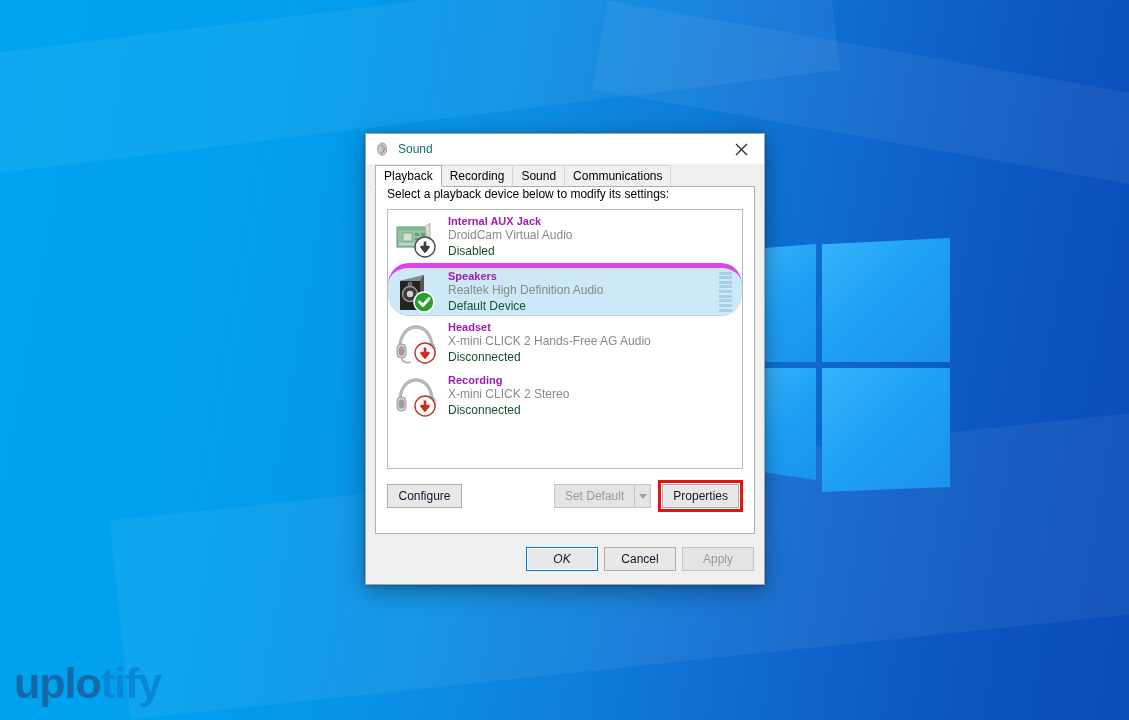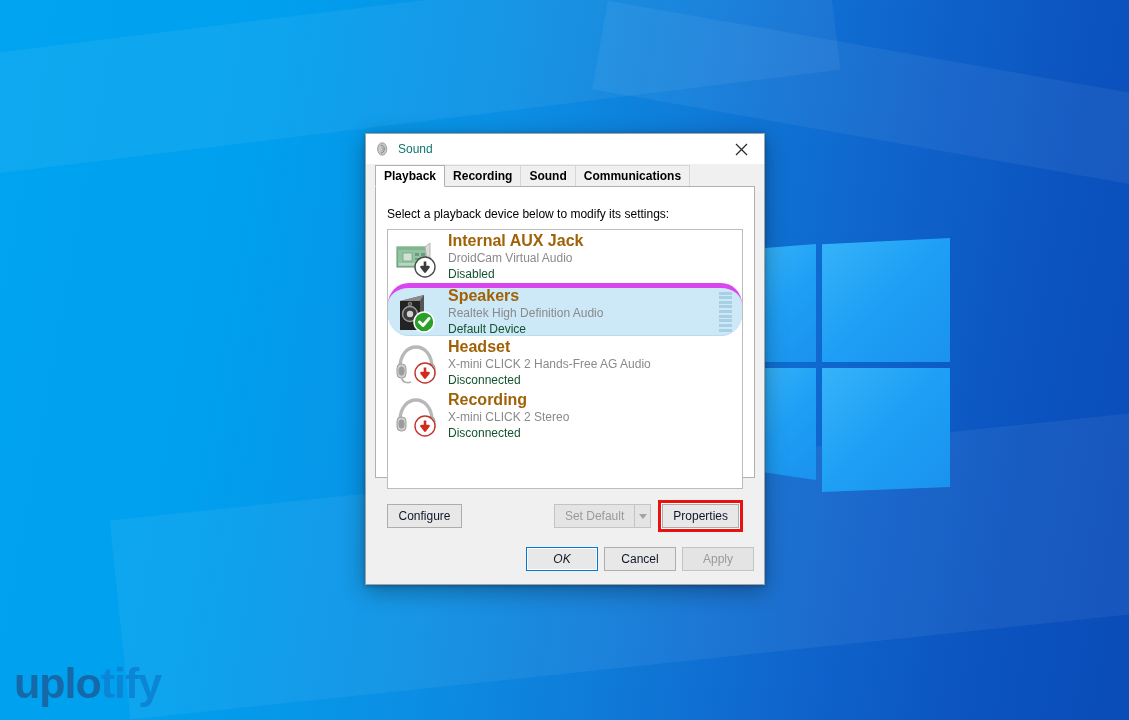--- a/index.html
+++ b/index.html
@@ -123,39 +123,38 @@
     padding: 0 8px;
     display: flex; align-items: center;
     font-size: 12px;
     color: #000;
     background: #f0f0f0;
     border: 1px solid #d6d6d6;
     border-bottom: none;
     margin-right: -1px;
     cursor: default;
     position: relative;
-    font-weight: bold;
   }
   .tab.active {
     background: #ffffff;
     border-color: #b0b0b0;
     border-bottom: 1px solid #ffffff;
     z-index: 3;
     margin-bottom: -1px;
     height: 22px;
   }
 
   
   #tabbody {
     position: relative;
     margin: 0 9px;
-    height: 292px;
+    height: 348px;
     background: #ffffff;
     border: 1px solid #b0b0b0;
-    padding: 20px 11px 0 11px;
+    padding: 0 11px 0 11px;
   }
   #tabbody-label {
     font-size: 12px;
     color: #000;
     margin-bottom: 8px;
   }
 
   
   #device-list {
     height: 260px;
@@ -177,21 +176,21 @@
     border-bottom: 1px solid #b8dcf0;
     border-radius: 21px;
   }
   .device-icon {
     width: 46px; height: 46px;
     flex: 0 0 auto;
     position: relative;
     margin-right: 8px;
   }
   .device-text { flex: 1 1 auto; min-width: 0; line-height: 1.28; }
-  .device-name { font-size: 16px; font-weight: bold; color: #a16207; }
+  .device-name { font-size: 11px; font-weight: bold; color: #a21caf; }
   .device-desc { font-size: 12px; color: #8a8a8a; white-space: nowrap; }
   .device-state { font-size: 12px; color: #14532d; }
   .vu-meter {
     flex: 0 0 auto;
     width: 13px; height: 40px;
     margin-right: 6px;
     display: flex; flex-direction: column; justify-content: space-between;
   }
   .vu-meter i {
     display: block;

